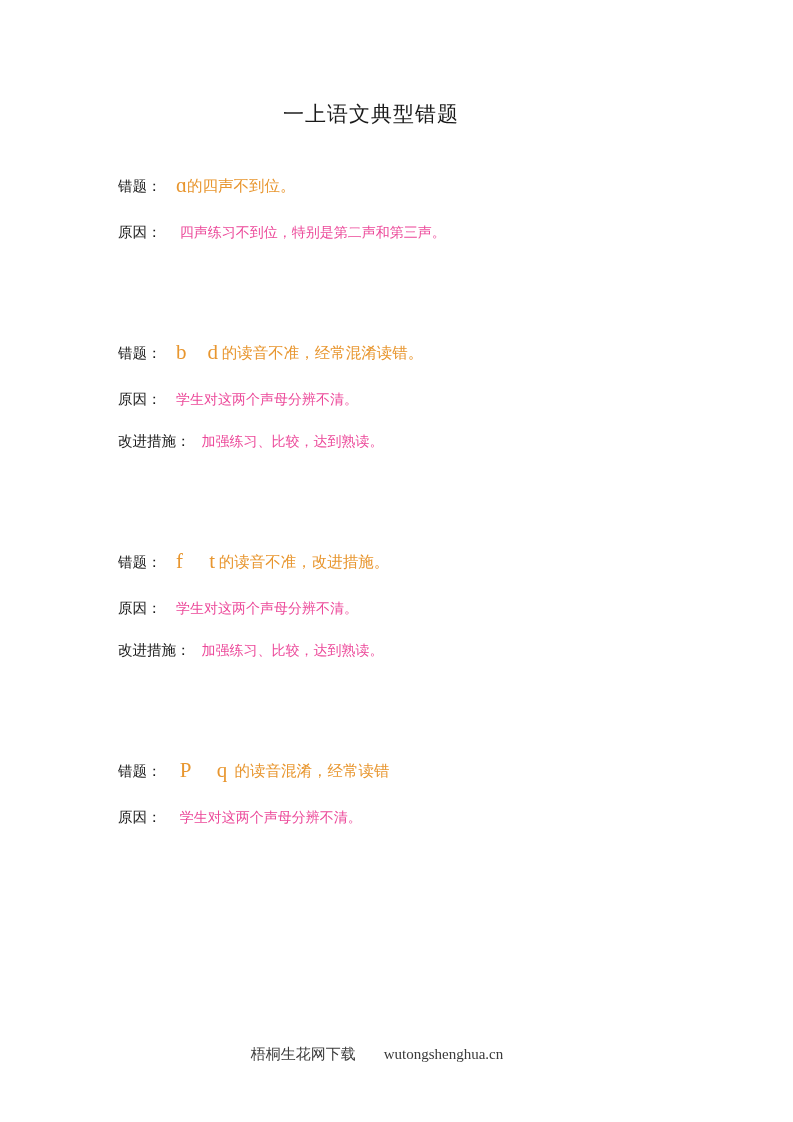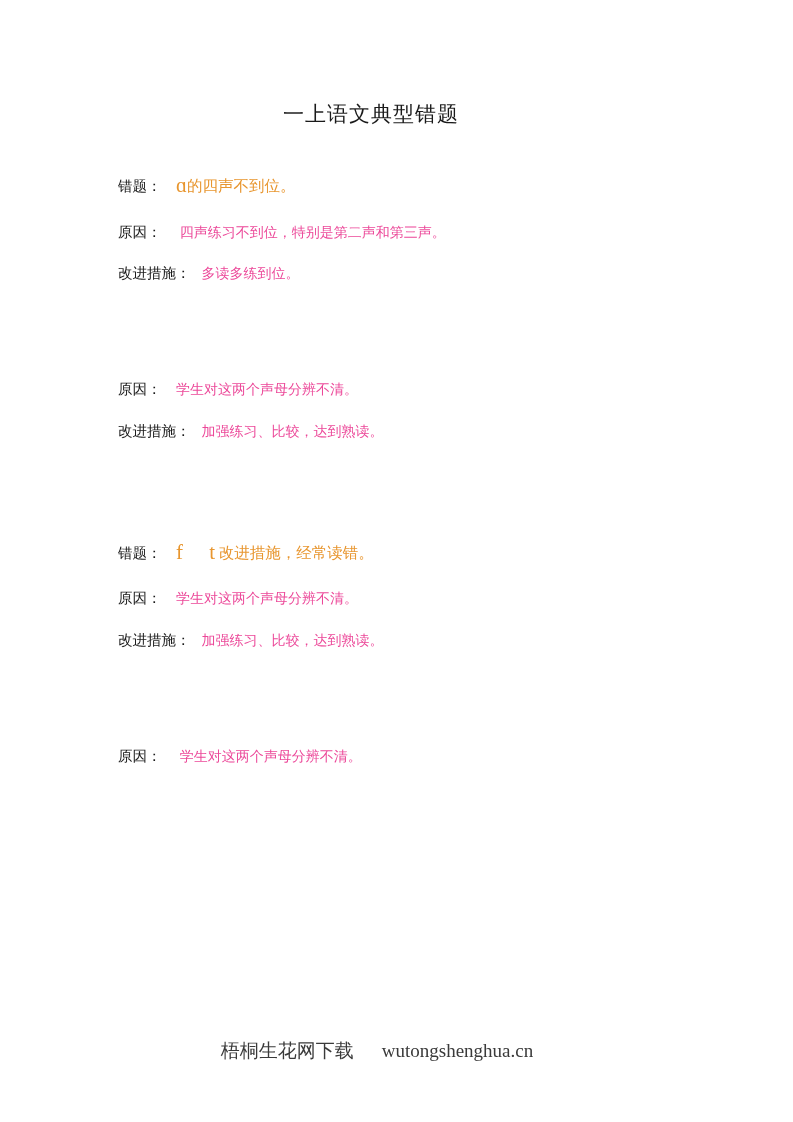--- a/index.html
+++ b/index.html
@@ -67,62 +67,63 @@
   .body-text {
     color: #ec4899;
     font-size: 14px;
   }
   .footer {
     position: absolute;
     left: 12px;
     right: 0;
     bottom: 58px;
     text-align: center;
-    font-size: 19px;
+    font-size: 15px;
     color: #3a3a3a;
     font-family: "Liberation Serif", "DejaVu Serif", serif;
   }
   .footer .site-url {
     margin-left: 28px;
     color: #3a3a3a;
   }
 </style>
 </head>
 <body>
 
 <div class="page">
 
   <h1 class="doc-title">一上语文典型错题</h1>
 
   <div class="content">
 
     <div class="entry">
       <div class="line"><span class="label">错题：</span><span>    </span><span class="letter">ɑ</span><span class="err-text">的四声不到位。</span></div>
       <div class="line"><span class="label">原因：</span><span>     </span><span class="body-text">四声练习不到位，特别是第二声和第三声。</span></div>
-      <div class="line"><span class="label">改进措施：</span><span>   </span><span class="body-text">多读多练到位。</span></div>
     </div>
 
     <div class="entry-spacer"></div>
 
     <div class="entry">
+      <div class="line"><span class="label">错题：</span><span>    </span><span class="letter">b    d</span><span> </span><span class="err-text">的读音不准，经常混淆读错。</span></div>
       <div class="line"><span class="label">原因：</span><span>    </span><span class="body-text">学生对这两个声母分辨不清。</span></div>
       <div class="line"><span class="label">改进措施：</span><span>   </span><span class="body-text">加强练习、比较，达到熟读。</span></div>
     </div>
 
     <div class="entry-spacer"></div>
 
     <div class="entry">
-      <div class="line"><span class="label">错题：</span><span>    </span><span class="letter">f     t</span><span> </span><span class="err-text">改进措施，经常读错。</span></div>
+      <div class="line"><span class="label">错题：</span><span>    </span><span class="letter">f     t</span><span> </span><span class="err-text">的读音不准，改进措施。</span></div>
       <div class="line"><span class="label">原因：</span><span>    </span><span class="body-text">学生对这两个声母分辨不清。</span></div>
       <div class="line"><span class="label">改进措施：</span><span>   </span><span class="body-text">加强练习、比较，达到熟读。</span></div>
     </div>
 
     <div class="entry-spacer"></div>
 
     <div class="entry">
+      <div class="line"><span class="label">错题：</span><span>     </span><span class="letter">P     q</span><span>  </span><span class="err-text">的读音混淆，经常读错</span></div>
       <div class="line"><span class="label">原因：</span><span>     </span><span class="body-text">学生对这两个声母分辨不清。</span></div>
     </div>
 
   </div>
 
   <div class="footer">
     <span>梧桐生花网下载</span><span class="site-url">wutongshenghua.cn</span>
   </div>
 
 </div>

